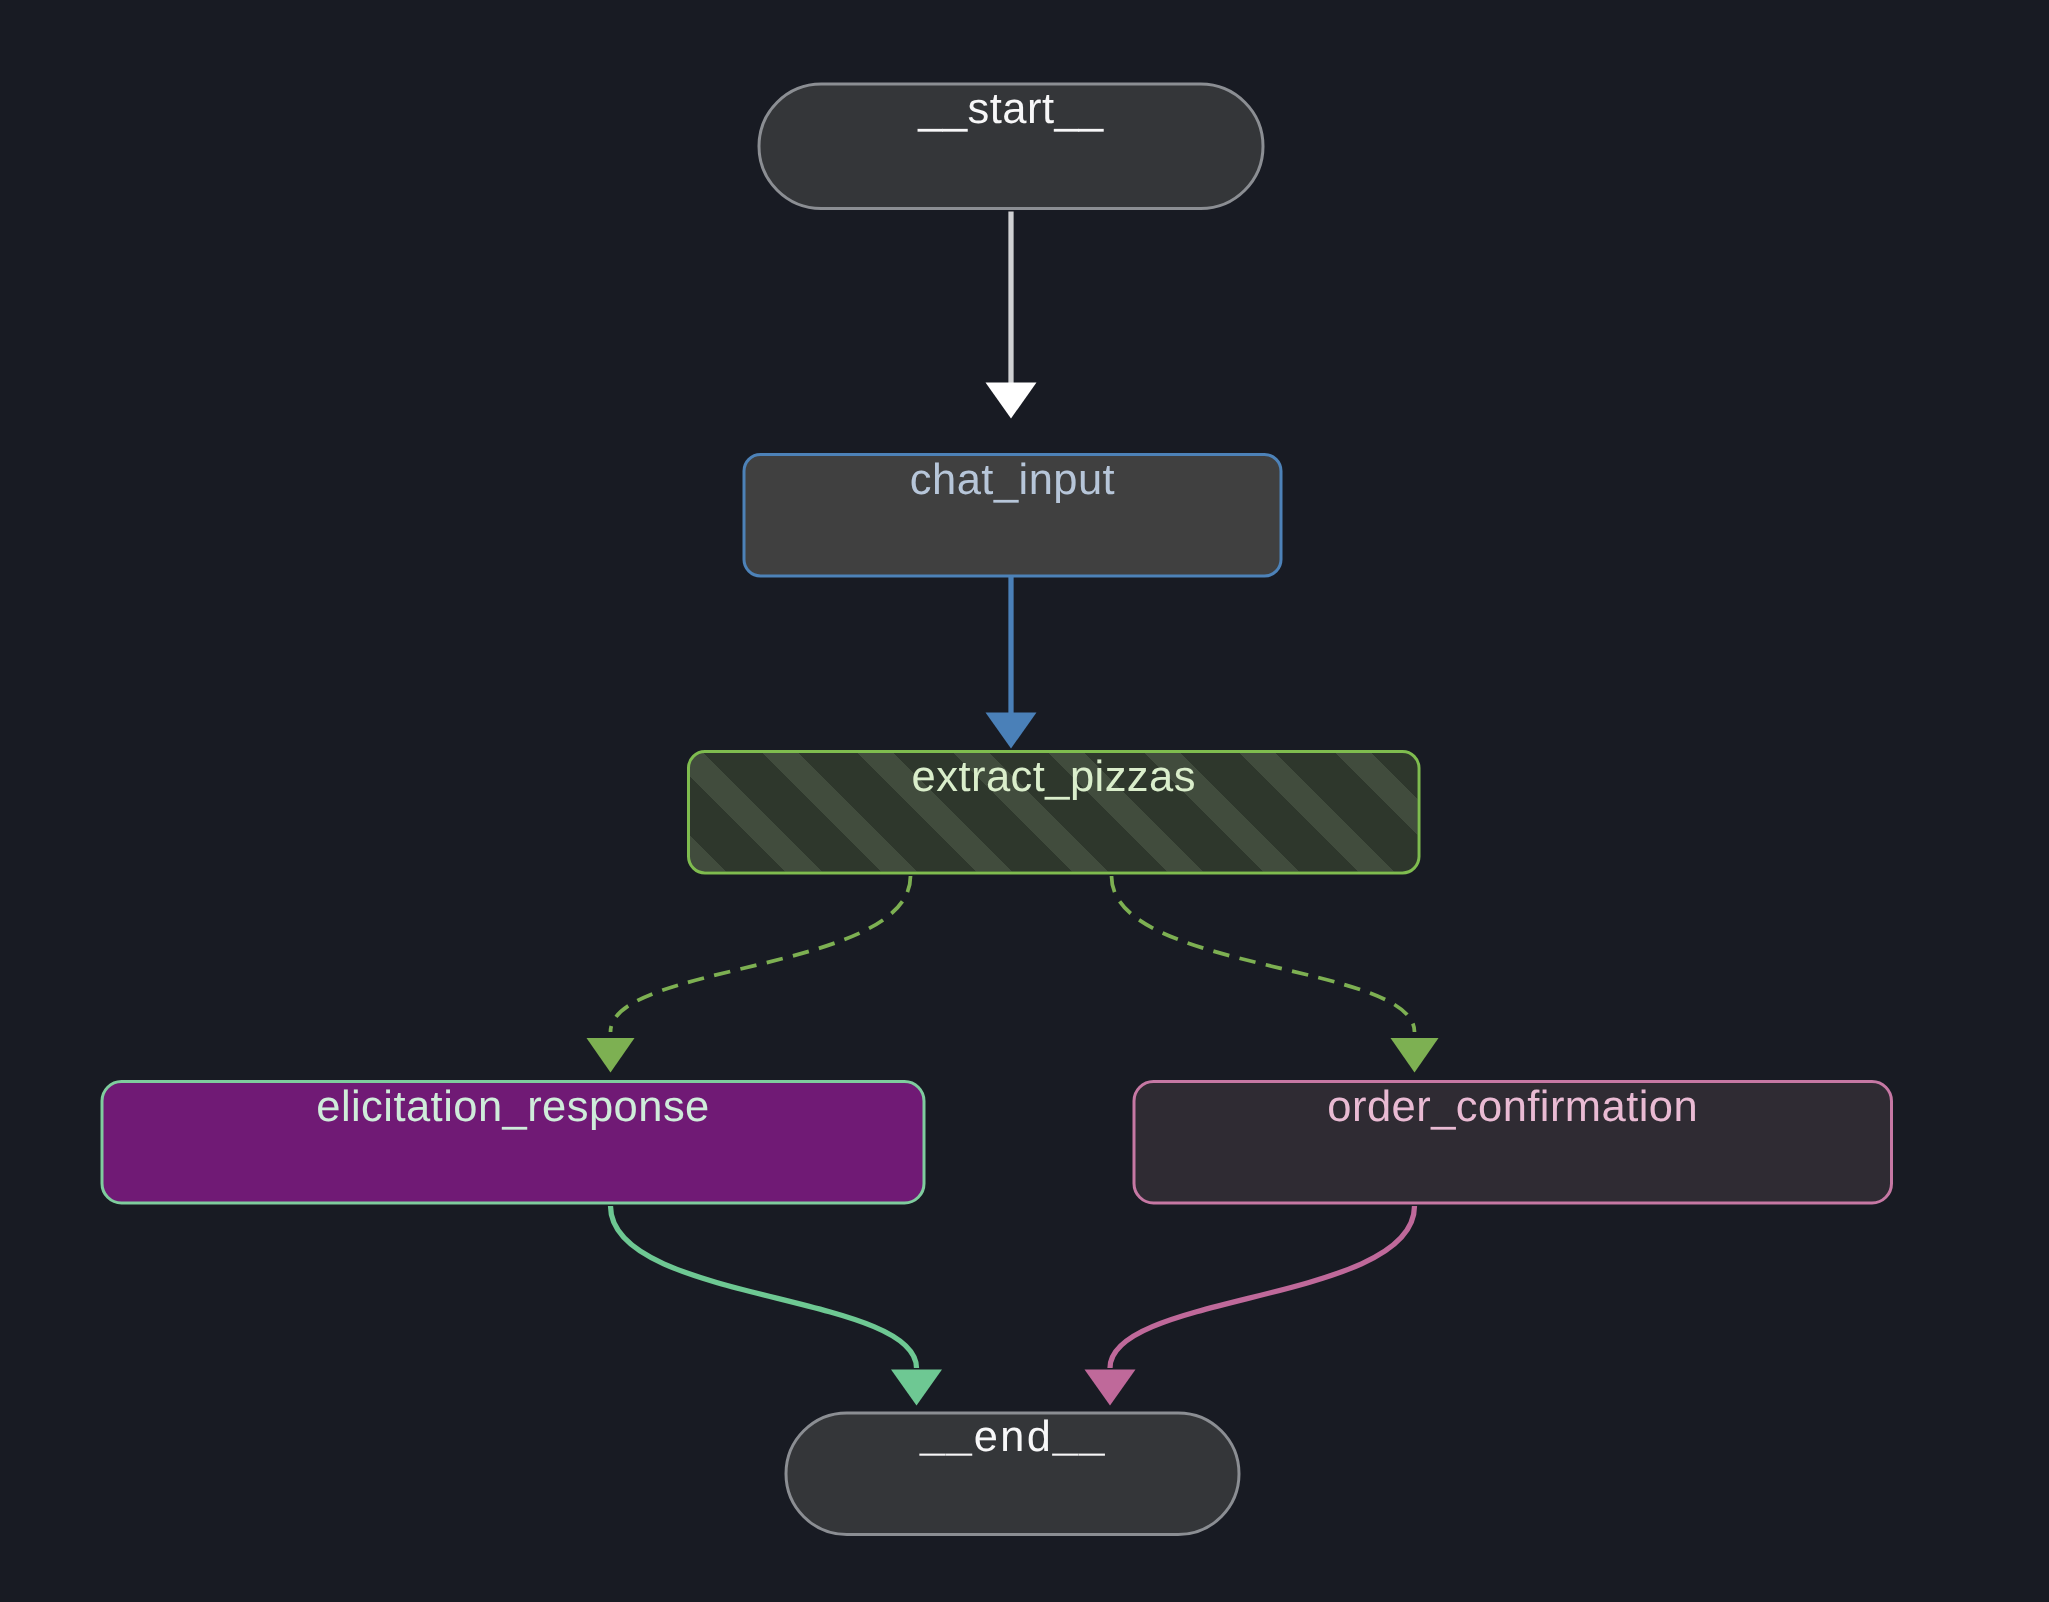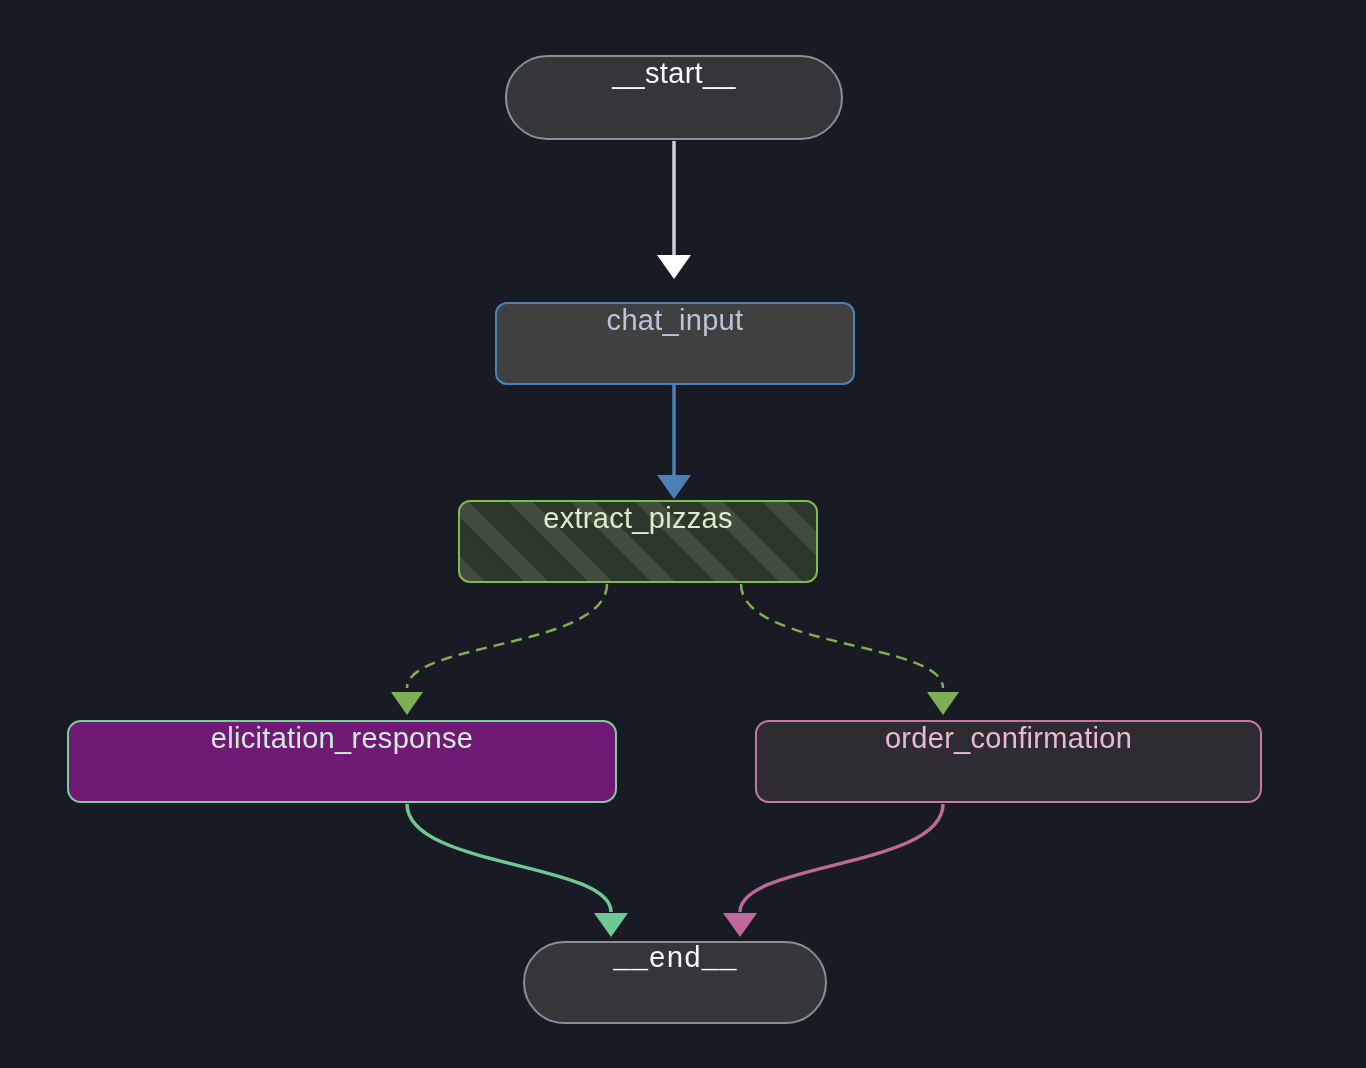--- a/index.html
+++ b/index.html
@@ -35,21 +35,21 @@
   }
   .node-chat {
     left: 495px; top: 278px; width: 360px; height: 83px;
     background: #404040;
     border: 2px solid #4d82b8;
     border-radius: 12px;
     color: #b7c6d9;
     margin-top: 24px;
   }
   .node-extract {
-    left: 458px; top: 500px; width: 360px; height: 83px;
+    left: 458px; top: 500px; width: 489px; height: 83px;
     background: repeating-linear-gradient(45deg, #414c3d 0 17px, #2e372c 17px 45px);
     border: 2px solid #7fbc4f;
     border-radius: 12px;
     color: #daeecb;
   }
   .node-elicit {
     left: 67px; top: 720px; width: 550px; height: 83px;
     background: #701a75;
     border: 2px solid #7fcc9e;
     border-radius: 14px;

